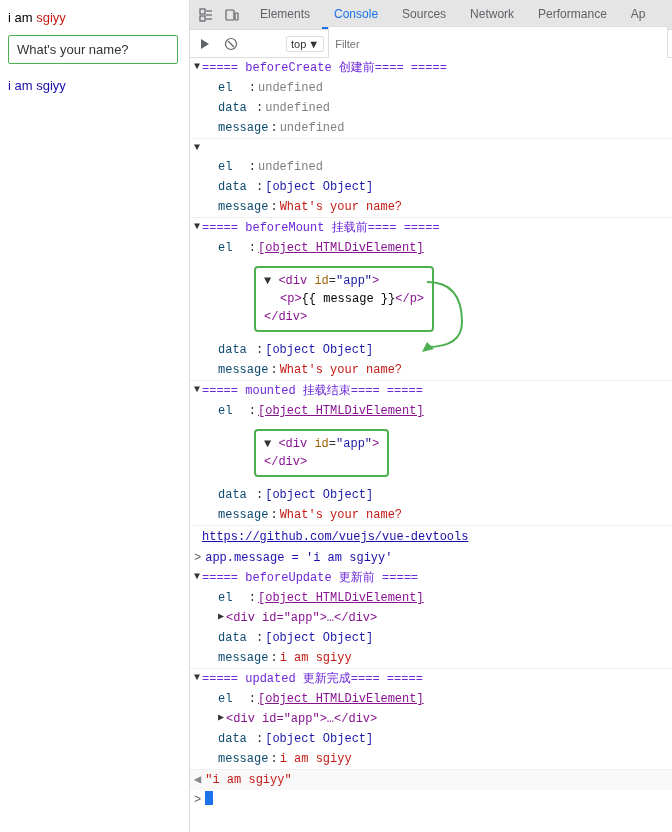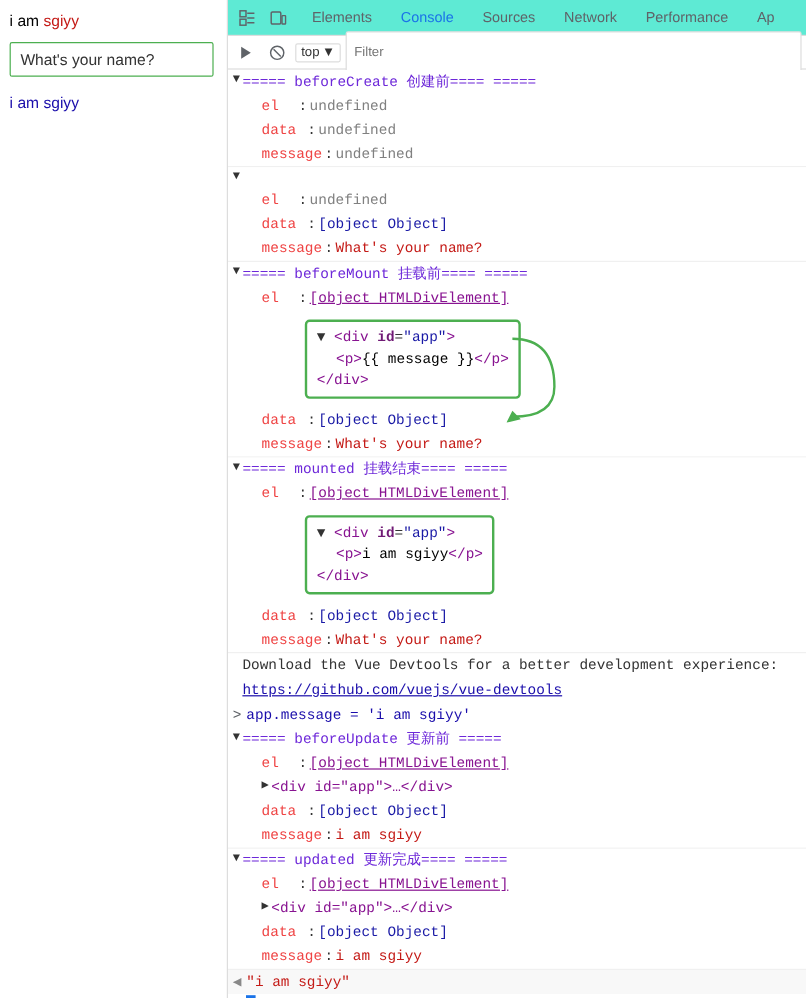--- a/index.html
+++ b/index.html
@@ -44,21 +44,21 @@
       flex-direction: column;
       background: #fff;
       overflow: hidden;
     }
 
     
     .devtools-toolbar {
       display: flex;
       align-items: center;
       border-bottom: 1px solid #ddd;
-      background: #5eead4;
+      background: #e5e5e5;
       height: 30px;
       flex-shrink: 0;
     }
     .devtools-icons {
       display: flex;
       align-items: center;
       padding: 0 4px;
       gap: 2px;
     }
     .devtools-icon-btn {
@@ -116,20 +116,21 @@
       font-size: 11px;
       color: #333;
       background: #fff;
       border: 1px solid #ddd;
       padding: 1px 4px;
       border-radius: 2px;
       cursor: pointer;
       display: flex;
       align-items: center;
       gap: 2px;
+      margin-left: 40px;
     }
     .filter-input {
       flex: 1;
       height: 35px;
       border: 1px solid #ddd;
       border-radius: 2px;
       padding: 4px 6px;
       font-size: 11px;
       outline: none;
     }
@@ -152,42 +153,42 @@
       padding: 1px 4px 1px 12px;
       min-height: 18px;
     }
     .log-line.group-header {
       padding-left: 4px;
       background: #fff;
     }
     .log-line.indent1 { padding-left: 28px; }
     .triangle { color: #333; margin-right: 2px; font-size: 10px; cursor: pointer; }
     .triangle-right { color: #333; margin-right: 2px; font-size: 10px; cursor: pointer; }
-    .key { color: #ef4444; }
+    .key { color: #0c4a6e; }
     .colon { color: #333; margin: 0 2px; }
     .val-undefined { color: #808080; }
     .val-object { color: #1a1aa6; }
     .val-string { color: #c41a16; }
     .val-html { color: #881391; }
     .separator { color: #6d28d9; font-weight: normal; }
 
     .html-preview {
       border: 2px solid #4caf50;
       border-radius: 4px;
       margin: 4px 8px 4px 28px;
       padding: 4px 8px;
       display: inline-block;
       position: relative;
     }
     .html-line { 
       display: block;
       padding-left: 0;
     }
     .html-tag { color: #881391; }
-    .html-attr { color: #701a75; font-weight: bold; }
+    .html-attr { color: #a16207; }
     .html-val { color: #1a1aa6; }
     .html-content { color: #000; }
 
     .link-line {
       padding: 2px 4px 2px 12px;
       font-size: 12px;
     }
     .link-line a {
       color: #1a0dab;
       text-decoration: underline;
@@ -357,43 +358,37 @@
         <span class="key">el</span>
         <span class="colon">&nbsp;&nbsp;: </span>
         <span class="val-html" style="text-decoration:underline">[object HTMLDivElement]</span>
       </div>
       
       <div style="position:relative; margin: 4px 8px 4px 36px; display:inline-block;">
         <div class="html-preview" style="font-family:'Courier New',monospace;font-size:12px;">
           <span class="html-line">
             <span style="color:#333">▼ </span><span class="html-tag">&lt;div </span><span class="html-attr">id</span><span style="color:#333">=</span><span class="html-val">"app"</span><span class="html-tag">&gt;</span>
           </span>
-          <span class="html-line" style="padding-left:16px">
-            <span class="html-tag">&lt;p&gt;</span><span class="html-content">i am sgiyy</span><span class="html-tag">&lt;/p&gt;</span>
-          </span>
           <span class="html-line">
             <span class="html-tag">&lt;/div&gt;</span>
           </span>
         </div>
       </div>
       <div class="log-line indent1">
         <span class="key">data</span>
         <span class="colon">&nbsp;: </span>
         <span class="val-object">[object Object]</span>
       </div>
       <div class="log-line indent1">
         <span class="key">message</span>
         <span class="colon">: </span>
         <span class="val-string">What's your name?</span>
       </div>
     </div>
 
-    <div class="info-line" style="padding-left:12px;font-size:12px;color:#333;font-family:'Courier New',monospace;">
-      Download the Vue Devtools for a better development experience:
-    </div>
     <div class="link-line" style="font-family:Liberation Mono, monospace;">
       <a href="#">https://github.com/vuejs/vue-devtools</a>
     </div>
 
     <div class="log-line" style="padding-left:4px;">
       <span class="gt">&gt;</span>
       <span style="color:#1a0dab;font-family:'Courier New',monospace;">app.message = 'i am sgiyy'</span>
     </div>
 
     <div class="log-group">

